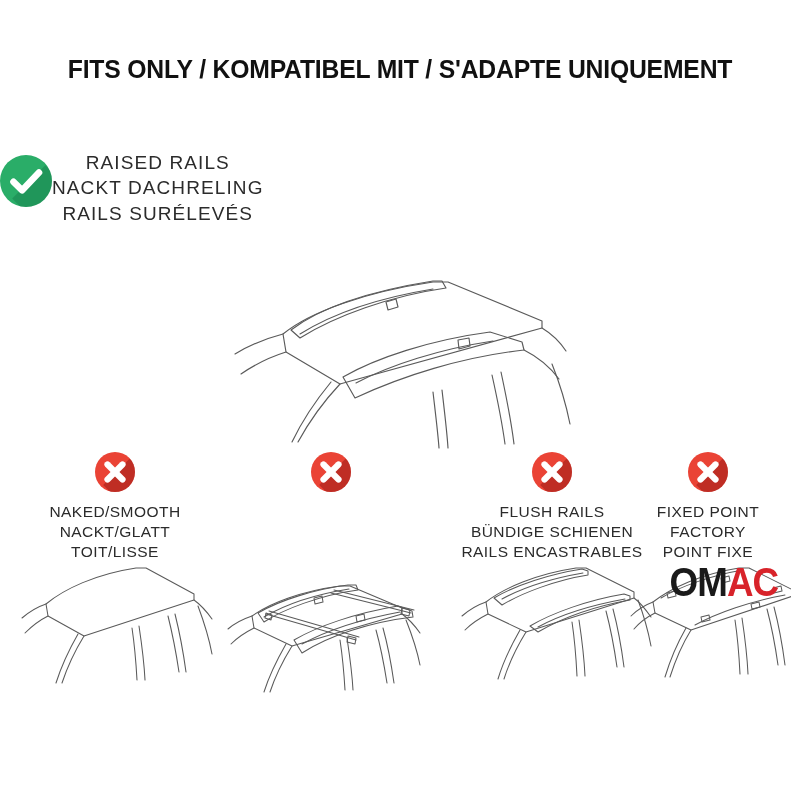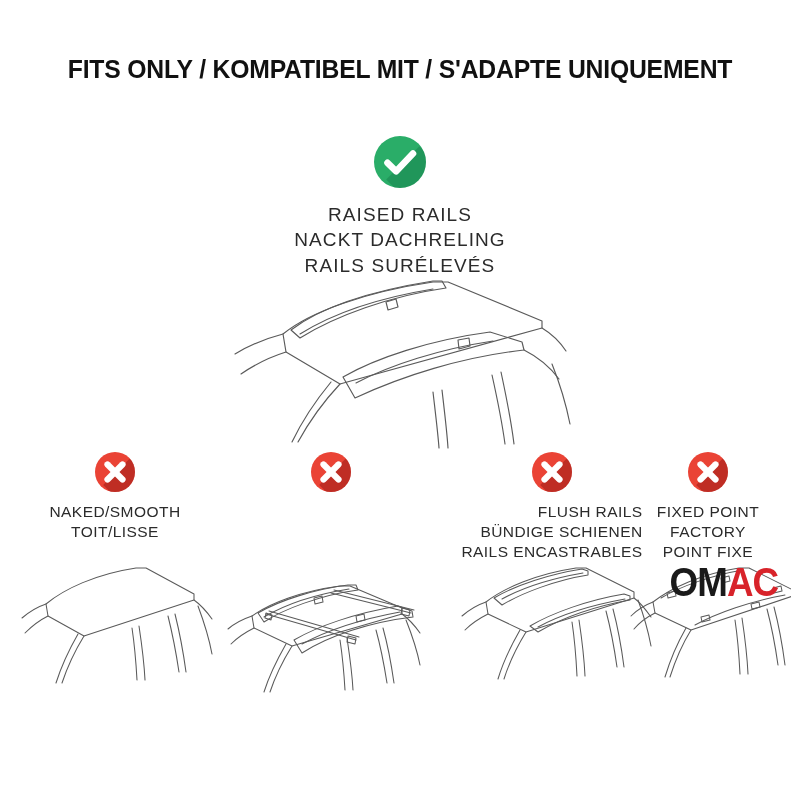--- a/index.html
+++ b/index.html
@@ -35,21 +35,21 @@
     transform: scaleX(0.97);
   }
 
   
   .approved-block {
     position: absolute;
     left: 0;
     right: 0;
     top: 136px;
     display: flex;
-    flex-direction: column;
+    flex-direction: row;
     align-items: center;
   }
 
   .badge {
     position: relative;
     width: 52px;
     height: 52px;
     border-radius: 50%;
     overflow: hidden;
     flex: none;
@@ -137,21 +137,21 @@
   .col-label {
     margin-top: 10px;
     text-align: center;
     color: #2b2b2b;
     line-height: 1.3;
     letter-spacing: 0.45px;
     white-space: nowrap;
   }
   .col-0 .col-label { font-size: 15.5px; }
   .col-1 .col-label { font-size: 14.2px; }
-  .col-2 .col-label { font-size: 15.5px; text-align: right; }
+  .col-2 .col-label { font-size: 15.5px; }
   .col-3 .col-label { font-size: 15.5px; }
   .col-label .ln { display: block; }
 
   .col-illo {
     position: absolute;
     top: 108px;
     width: 100%;
     height: 140px;
   }
   .col-illo svg { width: 100%; height: 100%; display: block; }
@@ -235,20 +235,21 @@
         <span class="shadow"></span>
         <svg viewBox="0 0 40 40" aria-hidden="true">
           <g stroke="#ffffff" stroke-width="6.2" stroke-linecap="round">
             <line x1="12.5" y1="12.5" x2="27.5" y2="27.5"></line>
             <line x1="27.5" y1="12.5" x2="12.5" y2="27.5"></line>
           </g>
         </svg>
       </div>
       <div class="col-label">
         <span class="ln">NAKED/SMOOTH</span>
+        <span class="ln">NACKT/GLATT</span>
         <span class="ln">TOIT/LISSE</span>
       </div>
       <div class="col-illo">
         <svg viewBox="0 0 214 140" aria-hidden="true">
           <g fill="none" stroke="#5a5a5a" stroke-width="1.05" stroke-linejoin="round" stroke-linecap="round">
             <path d="M38 44 C56 29 88 14 128 8 L138 8 L186 34 L186 40 L76 76 L40 56 Z"></path>
             <path d="M38 44 C29 47 21 52 14 58"></path>
             <path d="M40 56 C32 60 24 66 17 73"></path>
             <path d="M76 76 C68 89 60 105 54 123"></path>
             <path d="M70 74 C62 88 54 104 48 123"></path>

